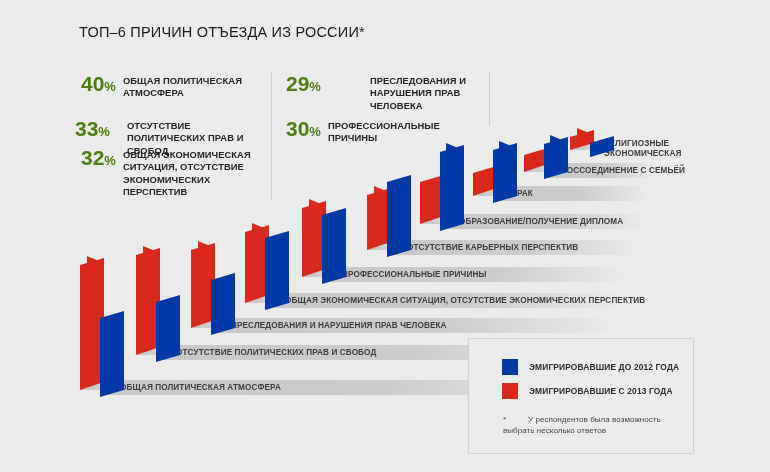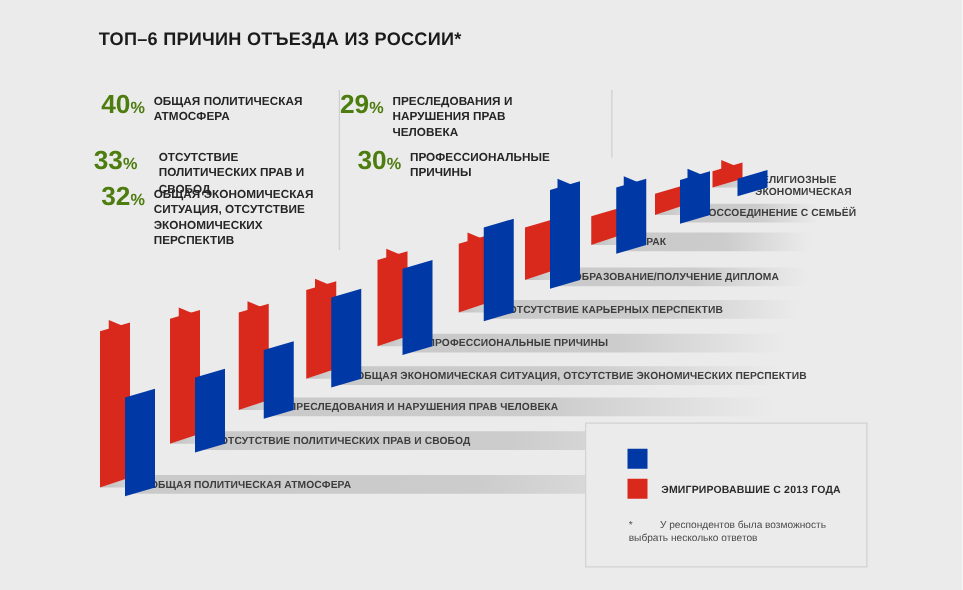--- a/index.html
+++ b/index.html
@@ -16,21 +16,21 @@
     font-family: "Liberation Sans", sans-serif;
     -webkit-font-smoothing: antialiased;
   }
 
   
   #title {
     position: absolute;
     left: 79px;
     top: 24px;
     font-size: 14.5px;
-    font-weight: bold;
+    font-weight: normal;
     letter-spacing: 0.2px;
     color: #1b1b1b;
     white-space: nowrap;
   }
 
   
   .stat {
     position: absolute;
     display: flex;
     align-items: flex-start;
@@ -152,21 +152,21 @@
     <div class="stat-num"><span>33</span><span class="pct">%</span></div>
     <div class="stat-text">ОТСУТСТВИЕ ПОЛИТИЧЕСКИХ ПРАВ И СВОБОД</div>
   </div>
   <div class="stat" style="left:81px; top:148px; width:178px;">
     <div class="stat-num"><span>32</span><span class="pct">%</span></div>
     <div class="stat-text">ОБЩАЯ ЭКОНОМИЧЕСКАЯ СИТУАЦИЯ, ОТСУТСТВИЕ ЭКОНОМИЧЕСКИХ ПЕРСПЕКТИВ</div>
   </div>
 
   <div class="divider" style="left:271px; top:72px; height:128px;"></div>
 
-  <div class="stat" style="left:272px; top:74px; width:185px;">
+  <div class="stat" style="left:286px; top:74px; width:185px;gap:42px;">
     <div class="stat-num"><span>29</span><span class="pct">%</span></div>
     <div class="stat-text">ПРЕСЛЕДОВАНИЯ И НАРУШЕНИЯ ПРАВ ЧЕЛОВЕКА</div>
   </div>
   <div class="stat" style="left:286px; top:119px; width:160px;">
     <div class="stat-num"><span>30</span><span class="pct">%</span></div>
     <div class="stat-text">ПРОФЕССИОНАЛЬНЫЕ ПРИЧИНЫ</div>
   </div>
 
   <div class="divider" style="left:489px; top:72px; height:54px;"></div>
 
@@ -278,20 +278,21 @@
       <polygon fill="url(#shadow)" points="570,150 594,143 618,143 594,150"></polygon>
       <polygon fill="#d9291c" points="570,137 594,130 594,143 570,150"></polygon>
       <polygon fill="#d9291c" points="577,128 589,133 577,137"></polygon>
       <polygon fill="#0039a6" points="590,143 614,136 614,150 590,157"></polygon>
     </g>
   </svg>
 
   <div id="legend">
     <div class="lg-row" style="left:33px; top:20px;">
       <div class="sw blue"></div>
+      <div class="lg-label">ЭМИГРИРОВАВШИЕ ДО 2012 ГОДА</div>
     </div>
     <div class="lg-row" style="left:33px; top:44px;">
       <div class="sw red"></div>
       <div class="lg-label">ЭМИГРИРОВАВШИЕ С 2013 ГОДА</div>
     </div>
     <div id="note">
       <span class="star">*</span><span class="txt">У респондентов была возможность выбрать несколько ответов</span>
     </div>
   </div>
 

